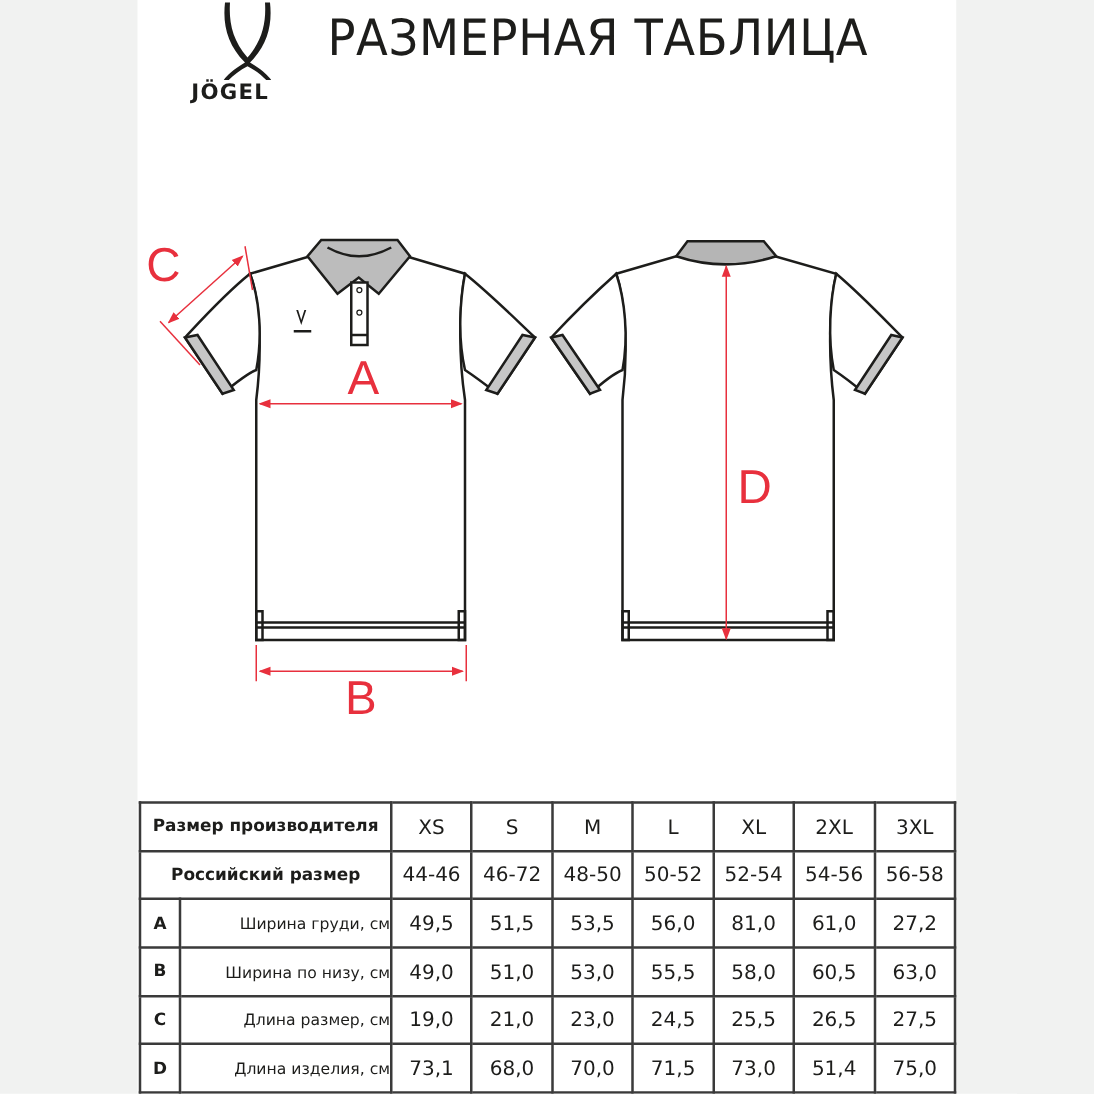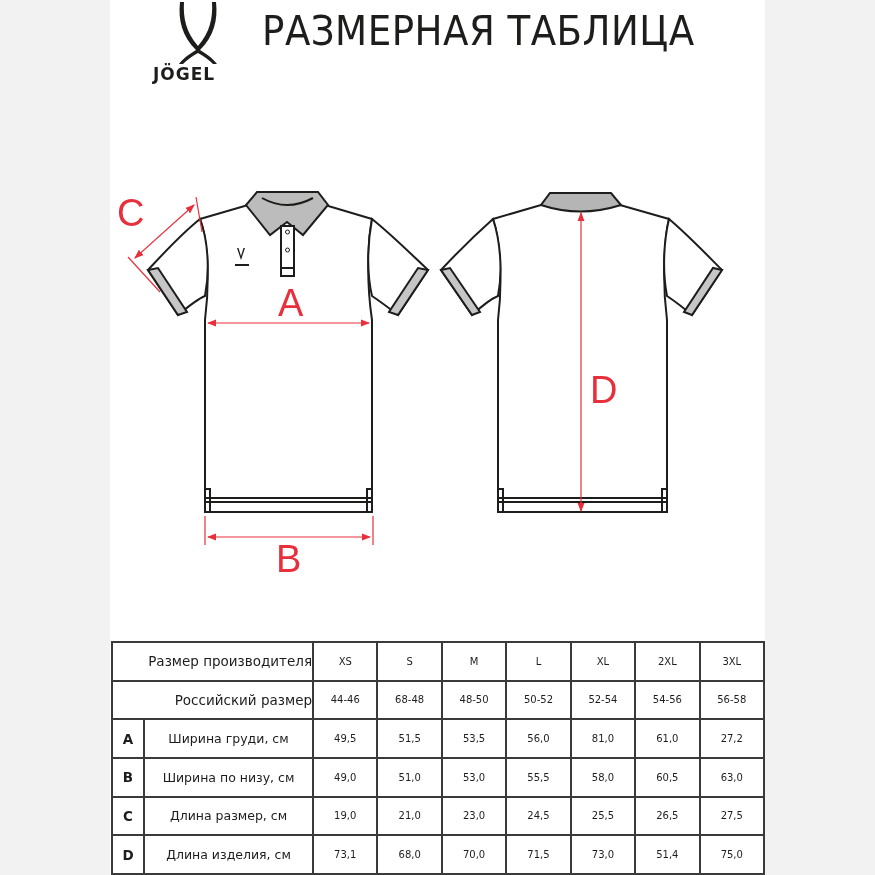--- a/index.html
+++ b/index.html
@@ -30,25 +30,25 @@
     position:absolute; font-family:"Liberation Sans", sans-serif;
     font-size:38px; color:#e8303d; line-height:1;
   }
   table.sizes {
     position:absolute; left:111px; top:641px; width:654px; height:234px;
     border-collapse:collapse; table-layout:fixed;
     font-family:"DejaVu Sans", sans-serif; color:#1d1d1b;
   }
   table.sizes td {
     border:2px solid #3a3a3a; text-align:center; vertical-align:middle;
-    font-size:10px; padding:0; height:31px; white-space:nowrap;
-  }
-  table.sizes td.hdr { font-weight:normal; font-size:13.5px;text-align:right; }
+    font-size:16px; padding:0; height:31px; white-space:nowrap;
+  }
+  table.sizes td.hdr { font-weight:bold; font-size:13.5px; }
   table.sizes td.code { font-weight:bold; font-size:13.5px; }
-  table.sizes td.plabel { text-align:center; font-size:12.5px; }
+  table.sizes td.plabel { text-align:right; font-size:12.5px; }
 </style>
 </head>
 <body>
 
 <div class="card"></div>
 
 <svg class="logo" viewBox="0 0 92 90">
   <path d="M28 2 C26 20 30 36 44 50 C34 56 30 60 27 64 L31 64 C35 60 40 56 46 53 C52 56 57 60 61 64 L65 64 C62 60 58 56 48 50 C62 36 66 20 64 2 L60 2 C61 18 58 32 46 46 C34 32 31 18 32 2 Z" fill="#1d1d1b"></path>
 </svg>
 <div class="logo-word">JÖGEL</div>
@@ -145,21 +145,21 @@
     <td>S</td>
     <td>M</td>
     <td>L</td>
     <td>XL</td>
     <td>2XL</td>
     <td>3XL</td>
   </tr>
   <tr>
     <td class="hdr" colspan="2">Российский размер</td>
     <td>44-46</td>
-    <td>68-48</td>
+    <td>46-72</td>
     <td>48-50</td>
     <td>50-52</td>
     <td>52-54</td>
     <td>54-56</td>
     <td>56-58</td>
   </tr>
   <tr>
     <td class="code">A</td>
     <td class="plabel">Ширина груди, см</td>
     <td>49,5</td>

